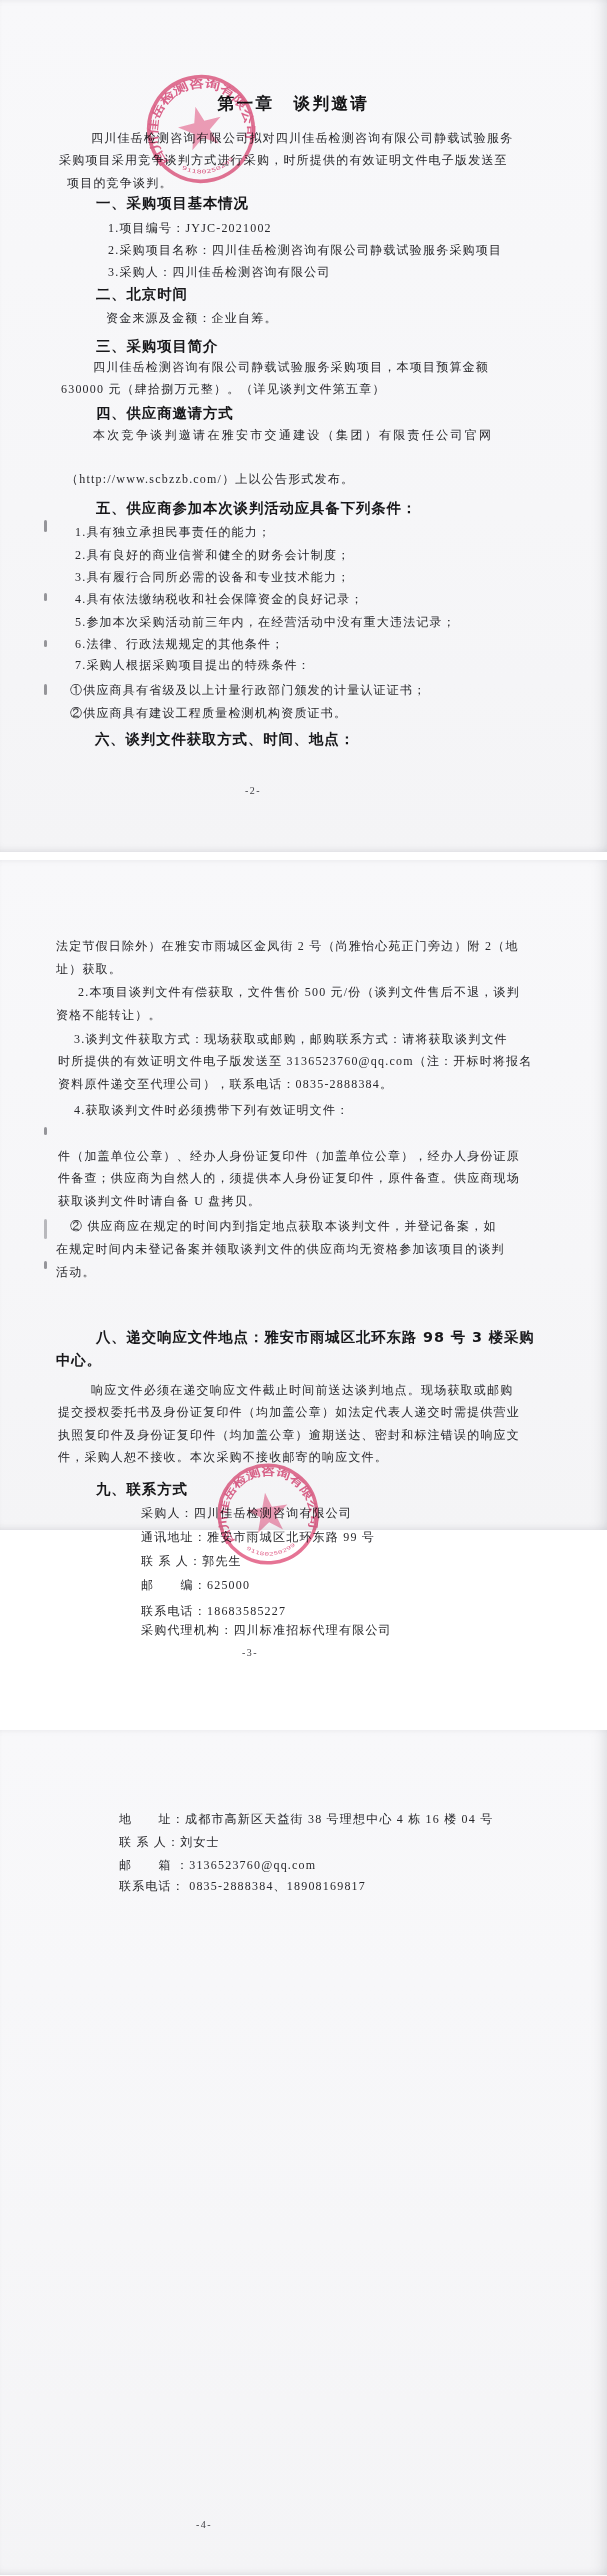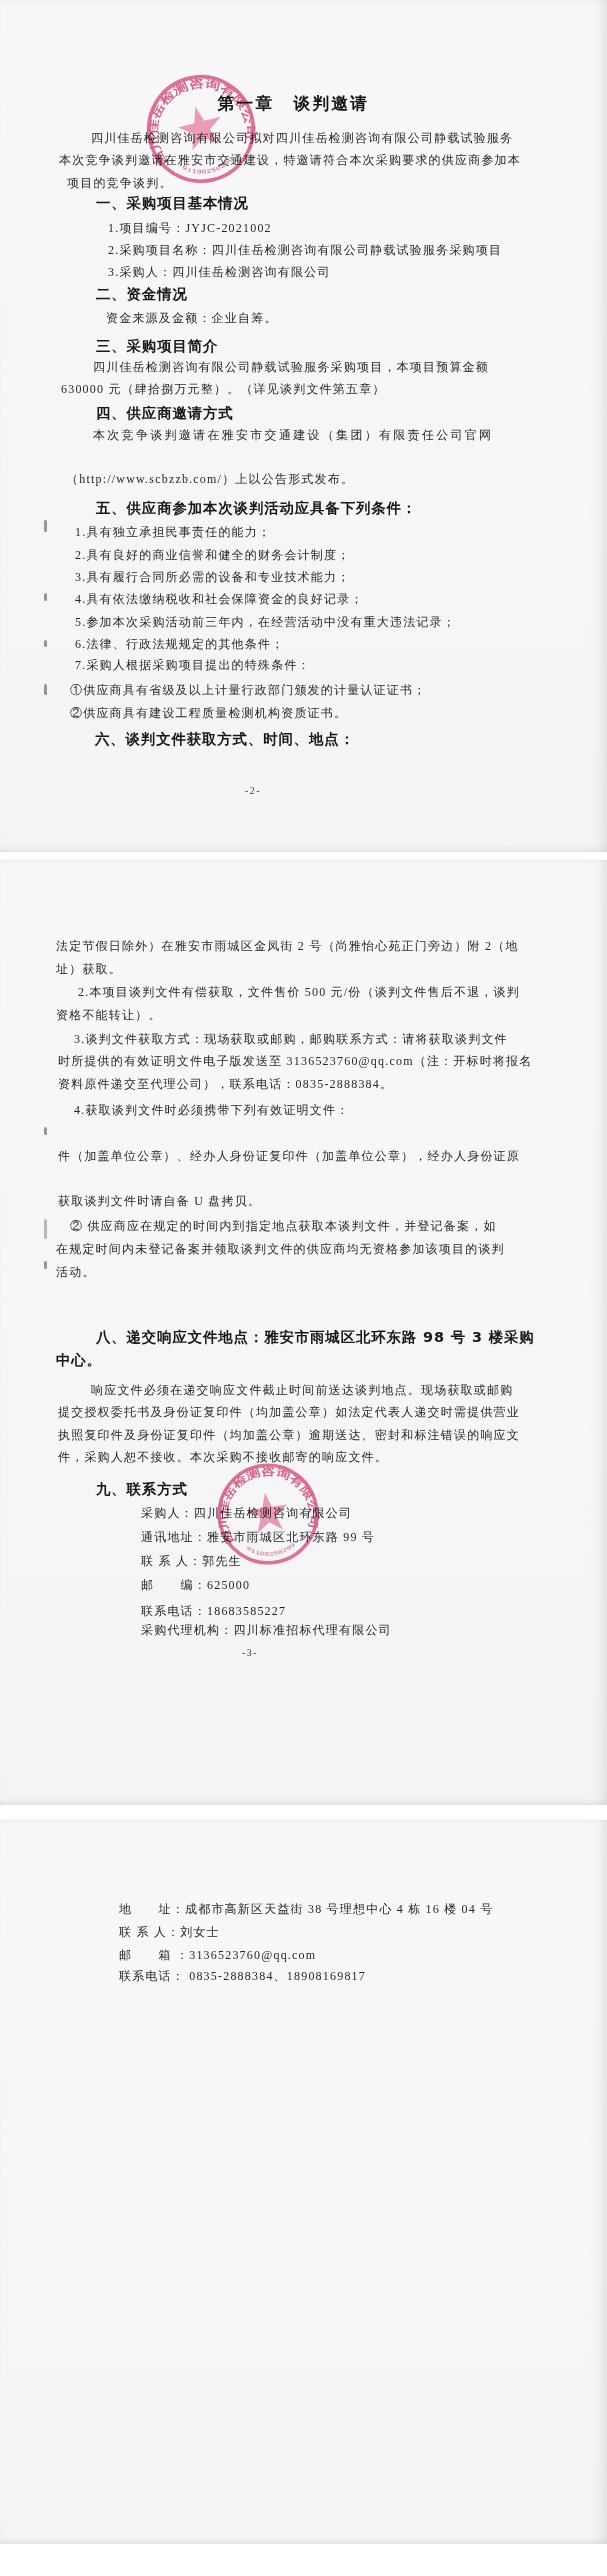--- a/index.html
+++ b/index.html
@@ -41,29 +41,29 @@
   </defs>
 </svg>
 
 <div id="canvas">
 
   <div class="page" style="top:0;height:852px">
 
     <div class="title" style="top:92px">第一章　谈判邀请</div>
 
     <div class="ln" style="top:131px;left:91px">四川佳岳检测咨询有限公司拟对四川佳岳检测咨询有限公司静载试验服务</div>
-    <div class="ln" style="top:153px;left:59px">本次竞争谈判邀请在雅安市交通建设，特邀请符合本次采购要求的供应商参加本</div>
+    <div class="ln" style="top:153px;left:59px">采购项目采用竞争谈判方式进行采购，时所提供的有效证明文件电子版发送至</div>
     <div class="ln" style="top:176px;left:67px">项目的竞争谈判。</div>
 
     <div class="ln hd" style="top:194px;left:96px">一、采购项目基本情况</div>
     <div class="ln" style="top:221px;left:108px">1.项目编号：JYJC-2021002</div>
     <div class="ln" style="top:243px;left:108px">2.采购项目名称：四川佳岳检测咨询有限公司静载试验服务采购项目</div>
     <div class="ln" style="top:265px;left:108px">3.采购人：四川佳岳检测咨询有限公司</div>
 
-    <div class="ln hd" style="top:285px;left:96px">二、资金情况</div>
+    <div class="ln hd" style="top:285px;left:96px">二、北京时间</div>
     <div class="ln" style="top:311px;left:106px">资金来源及金额：企业自筹。</div>
 
     <div class="ln hd" style="top:337px;left:96px">三、采购项目简介</div>
     <div class="ln" style="top:360px;left:93px">四川佳岳检测咨询有限公司静载试验服务采购项目，本项目预算金额</div>
     <div class="ln" style="top:382px;left:61px">630000 元（肆拾捌万元整）。（详见谈判文件第五章）</div>
 
     <div class="ln hd" style="top:404px;left:96px">四、供应商邀请方式</div>
     <div class="ln" style="top:428px;left:93px;letter-spacing:2.3px">本次竞争谈判邀请在雅安市交通建设（集团）有限责任公司官网</div>
     <div class="ln" style="top:472px;left:66px">（http://www.scbzzb.com/）上以公告形式发布。</div>
 
@@ -85,31 +85,32 @@
     <svg class="stamp" style="left:138px;top:68px;transform:rotate(-14deg)" width="126" height="122" viewBox="-90 -90 180 180">
         <use href="#sealg"></use>
       </svg>
 
     <div class="mark" style="top:520px;height:12px"></div>
     <div class="mark" style="top:593px;height:7.6px"></div>
     <div class="mark" style="top:640px;height:6.8px"></div>
     <div class="mark" style="top:684px;height:10.6px"></div>
   </div>
 
-  <div class="page" style="top:860px;height:945px">
+  <div class="page" style="top:860px;height:670px">
 
     <div class="ln" style="top:79px;left:56px">法定节假日除外）在雅安市雨城区金凤街 2 号（尚雅怡心苑正门旁边）附 2（地</div>
     <div class="ln" style="top:102px;left:56px">址）获取。</div>
     <div class="ln" style="top:125px;left:78px">2.本项目谈判文件有偿获取，文件售价 500 元/份（谈判文件售后不退，谈判</div>
     <div class="ln" style="top:148px;left:56px">资格不能转让）。</div>
     <div class="ln" style="top:172px;left:74px">3.谈判文件获取方式：现场获取或邮购，邮购联系方式：请将获取谈判文件</div>
     <div class="ln" style="top:194px;left:58px">时所提供的有效证明文件电子版发送至 3136523760@qq.com（注：开标时将报名</div>
     <div class="ln" style="top:217px;left:58px">资料原件递交至代理公司），联系电话：0835-2888384。</div>
     <div class="ln" style="top:243px;left:74px">4.获取谈判文件时必须携带下列有效证明文件：</div>
     <div class="ln" style="top:289px;left:58px">件（加盖单位公章）、经办人身份证复印件（加盖单位公章），经办人身份证原</div>
+    <div class="ln" style="top:311px;left:58px">件备查；供应商为自然人的，须提供本人身份证复印件，原件备查。供应商现场</div>
     <div class="ln" style="top:334px;left:58px">获取谈判文件时请自备 U 盘拷贝。</div>
     <div class="ln" style="top:359px;left:70px">② 供应商应在规定的时间内到指定地点获取本谈判文件，并登记备案，如</div>
     <div class="ln" style="top:382px;left:56px">在规定时间内未登记备案并领取谈判文件的供应商均无资格参加该项目的谈判</div>
     <div class="ln" style="top:405px;left:56px">活动。</div>
 
     <div class="ln hd" style="top:468px;left:96px">八、递交响应文件地点：雅安市雨城区北环东路 98 号 3 楼采购</div>
     <div class="ln hd" style="top:491px;left:56px">中心。</div>
 
     <div class="ln" style="top:523px;left:91px">响应文件必须在递交响应文件截止时间前送达谈判地点。现场获取或邮购</div>
     <div class="ln" style="top:545px;left:58px">提交授权委托书及身份证复印件（均加盖公章）如法定代表人递交时需提供营业</div>
@@ -128,21 +129,21 @@
 
     <svg class="stamp" style="left:207px;top:597px;transform:rotate(-8deg)" width="122" height="114" viewBox="-90 -90 180 180">
         <use href="#sealg"></use>
       </svg>
 
     <div class="mark" style="top:267px;height:7.6px"></div>
     <div class="mark" style="top:359px;height:20px;opacity:.35"></div>
     <div class="mark" style="top:401px;height:7.6px"></div>
   </div>
 
-  <div class="page" style="top:1820px;height:724px">
+  <div class="page" style="top:1730px;height:845px">
     <div class="ln" style="top:82px;left:119px">地　　址：成都市高新区天益街 38 号理想中心 4 栋 16 楼 04 号</div>
     <div class="ln" style="top:105px;left:119px">联 系 人：刘女士</div>
     <div class="ln" style="top:128px;left:119px">邮　　箱 ：3136523760@qq.com</div>
     <div class="ln" style="top:149px;left:119px">联系电话： 0835-2888384、18908169817</div>
     <div class="ft" style="top:789px;left:196px">-4-</div>
   </div>
 
 </div>
 
 

